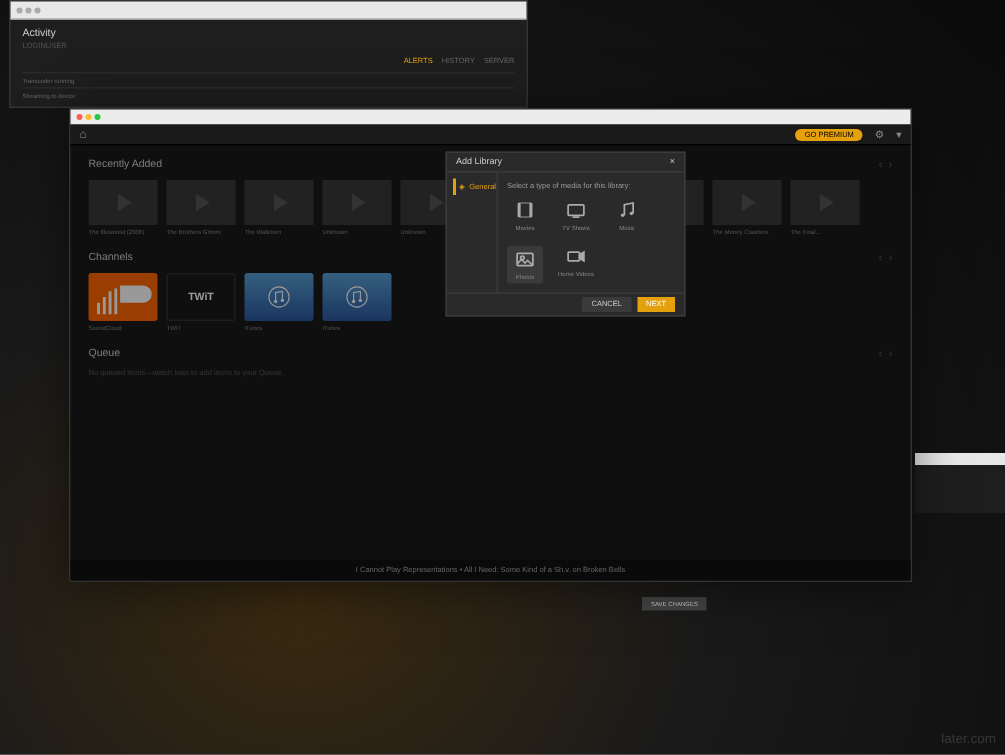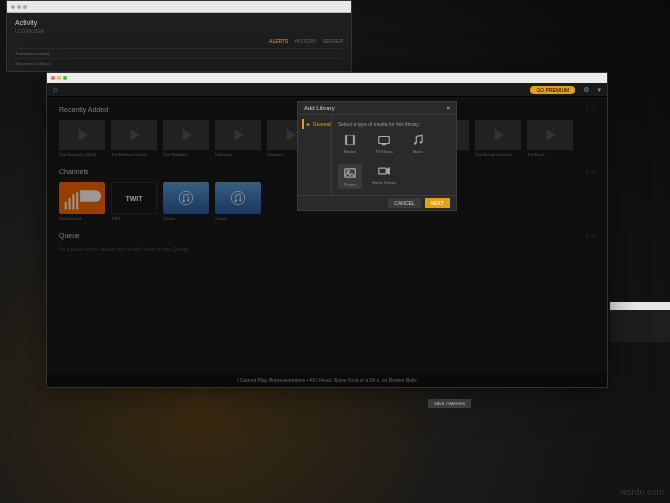--- a/index.html
+++ b/index.html
@@ -358,13 +358,13 @@
         <span class="btn btn-next">NEXT</span>
       </div>
     </div>
   </div>
 
   <div class="playbar">
     <span>I Cannot Play Representations • All I Need: Some Kind of a Sh.v. on Broken Bells</span>
   </div>
 </div>
 
-<div class="watermark">wsrdn.com</div>
+<div class="watermark">later.com</div>
 
 </body></html>

